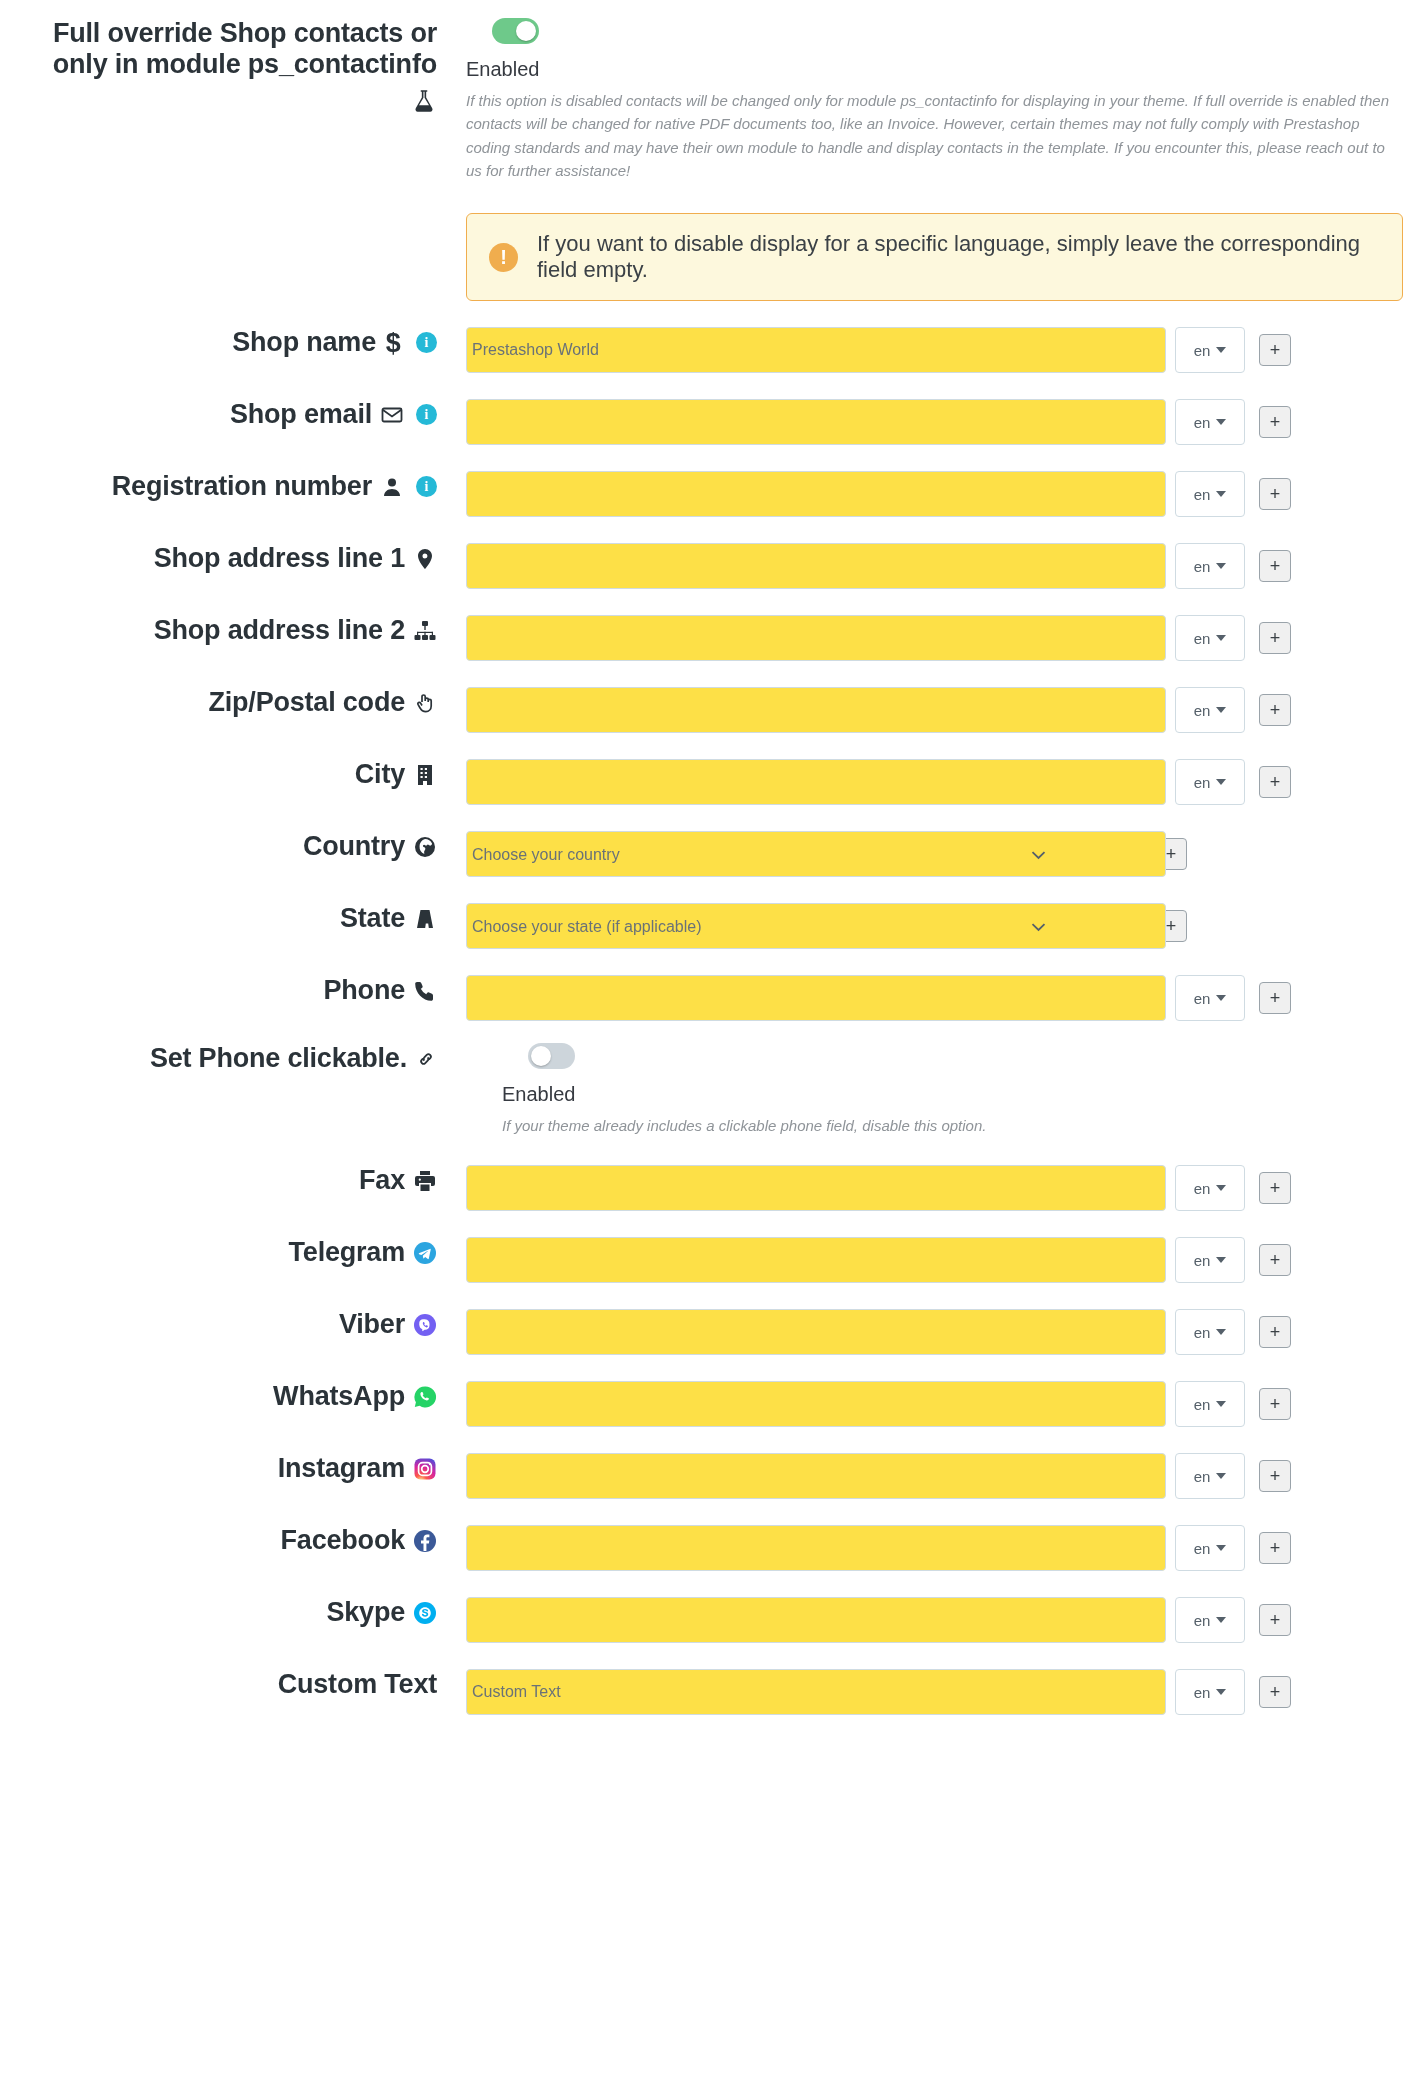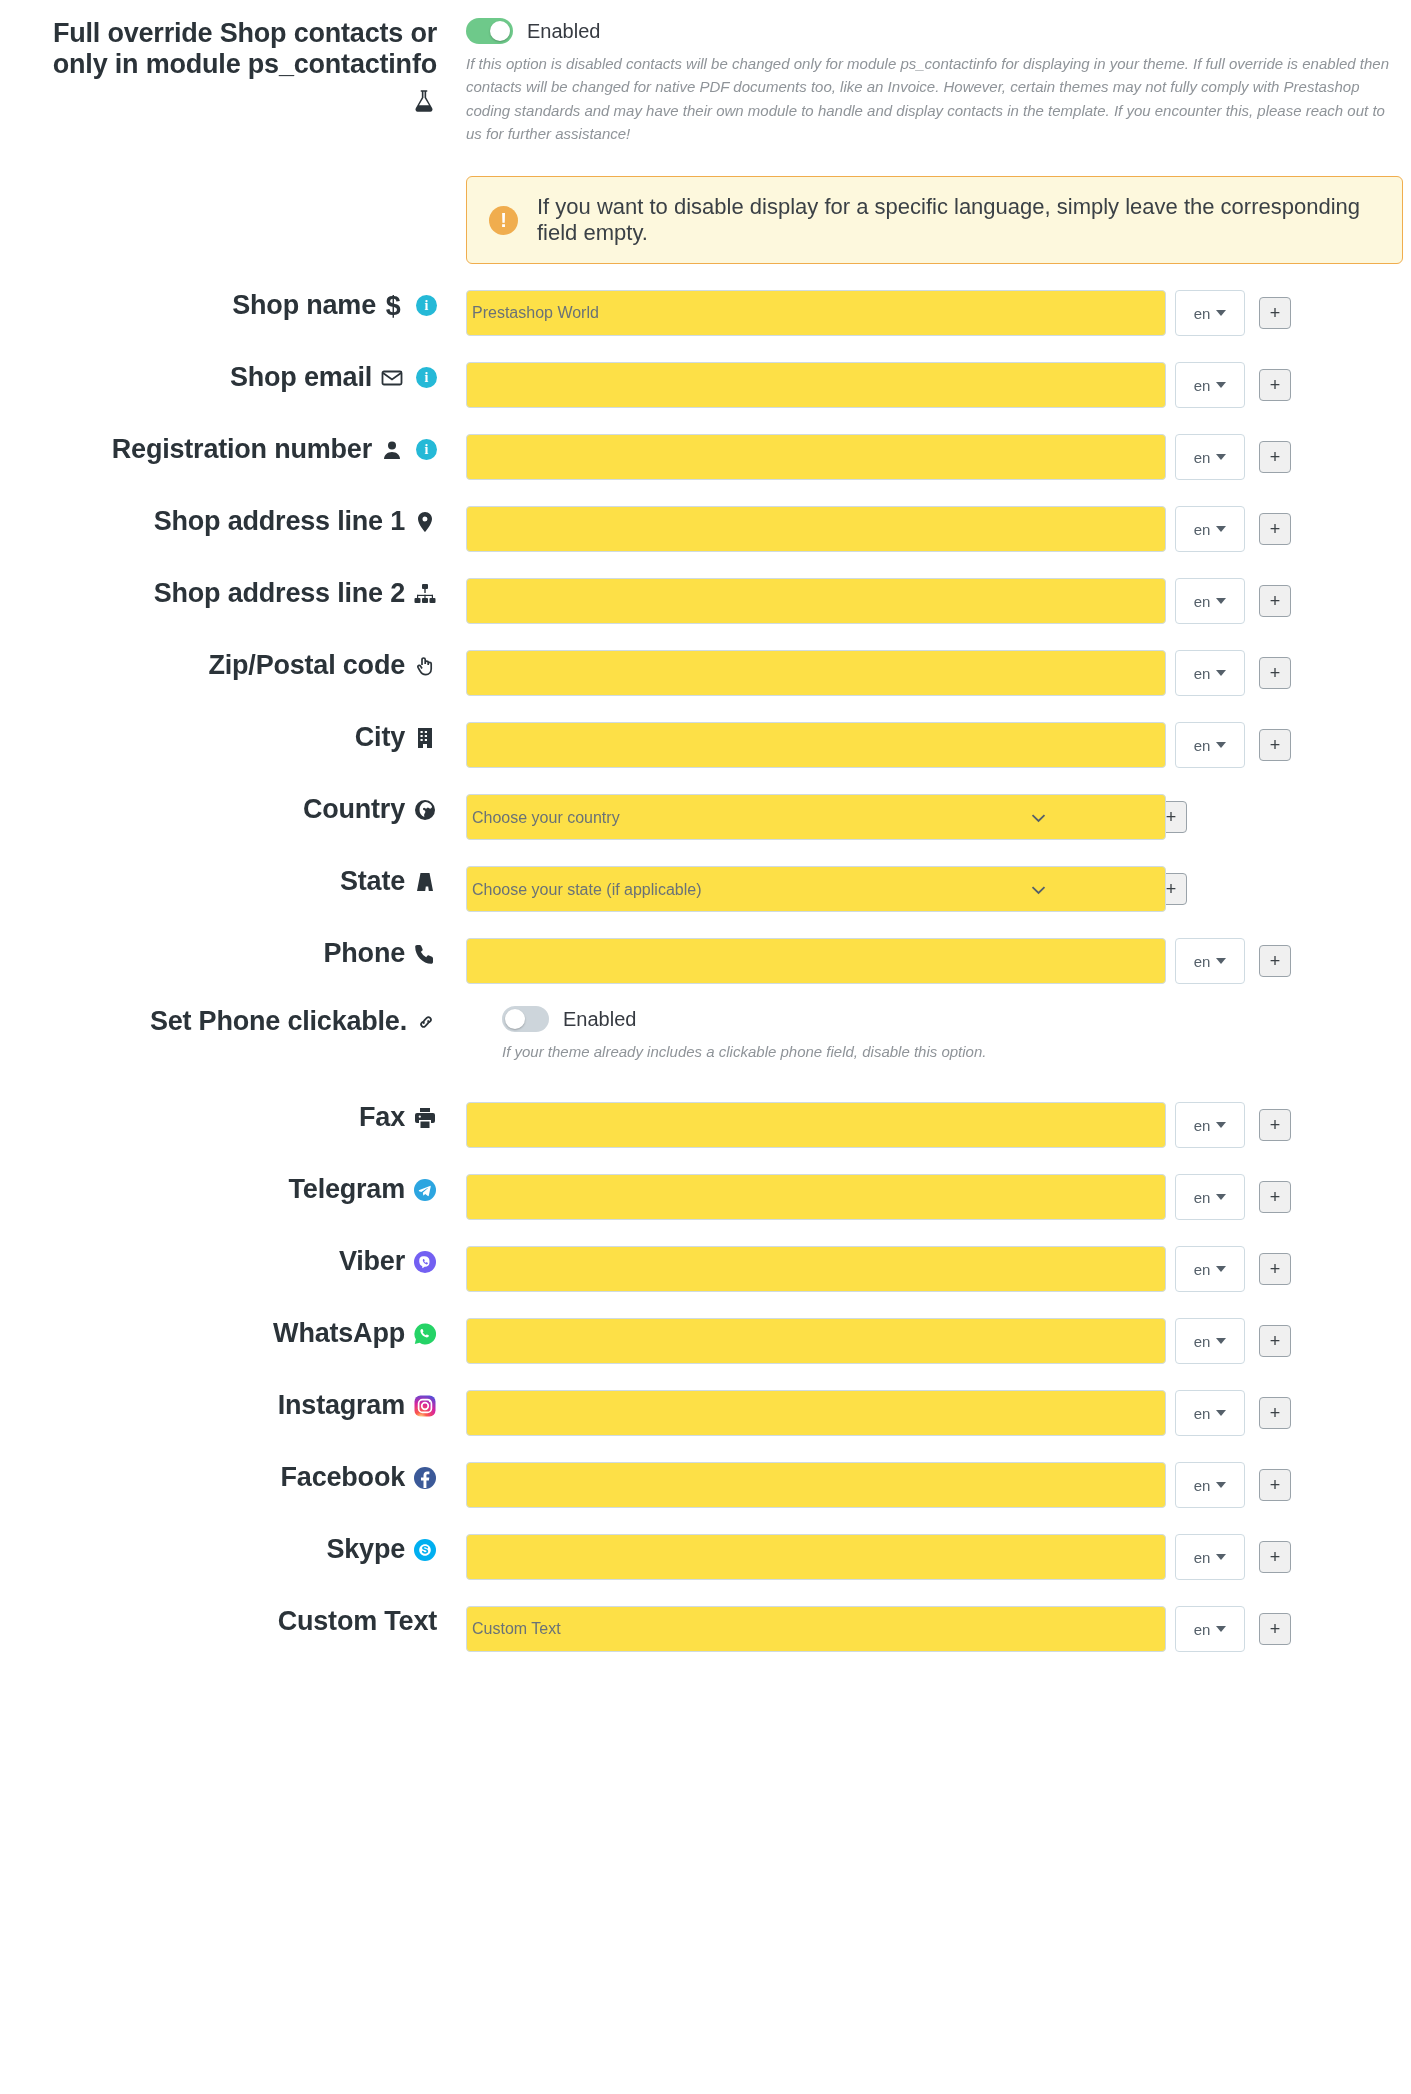--- a/index.html
+++ b/index.html
@@ -71,21 +71,21 @@
     background: #cdd5db;
   }
   .toggle.on { background: #6ec98a; }
   .toggle .knob {
     position: absolute; top: 3px; left: 3px;
     width: 20px; height: 20px; border-radius: 50%;
     background: #fff;
     box-shadow: 0 1px 2px rgba(0,0,0,.25);
   }
   .toggle.on .knob { left: 24px; }
-  .toggle-wrap { display: flex; align-items: center; gap: 14px; }
+  .toggle-wrap { display: flex; align-items: flex-end; gap: 14px; flex-direction: column; }
   .toggle-label { font-size: 20px; color: #363a41; }
 
   .helptext {
     font-style: italic;
     font-size: 15px;
     line-height: 1.55;
     color: #8f9499;
     margin-top: 8px;
     max-width: 935px;
   }
@@ -430,21 +430,21 @@
       <div class="toggle-wrap">
         <div class="toggle">
             <span class="knob"></span>
           </div>
         <span class="toggle-label">Enabled</span>
       </div>
       <div class="helptext">If your theme already includes a clickable phone field, disable this option.</div>
     </div>
   </div>
 
-  <div id="fields2-container" style="margin-top:39px;">
+  <div id="fields2-container" style="margin-top:28px;">
       <div class="row row-gap">
         <div class="label-col">
           <span class="label-text">Fax</span>
           <span class="ic">
             <svg width="24" height="24" viewBox="0 0 24 24" fill="#2b3339">
               <path d="M7 2h10v4H7zM4 7h16a2 2 0 0 1 2 2v6a2 2 0 0 1-2 2h-2v-3H6v3H4a2 2 0 0 1-2-2V9a2 2 0 0 1 2-2zm2.8 2.6a1.1 1.1 0 1 0 0 2.2 1.1 1.1 0 0 0 0-2.2zM7.5 15.5h9V22h-9z"></path>
             </svg>
           </span>
         </div>
         <div class="field-col">

